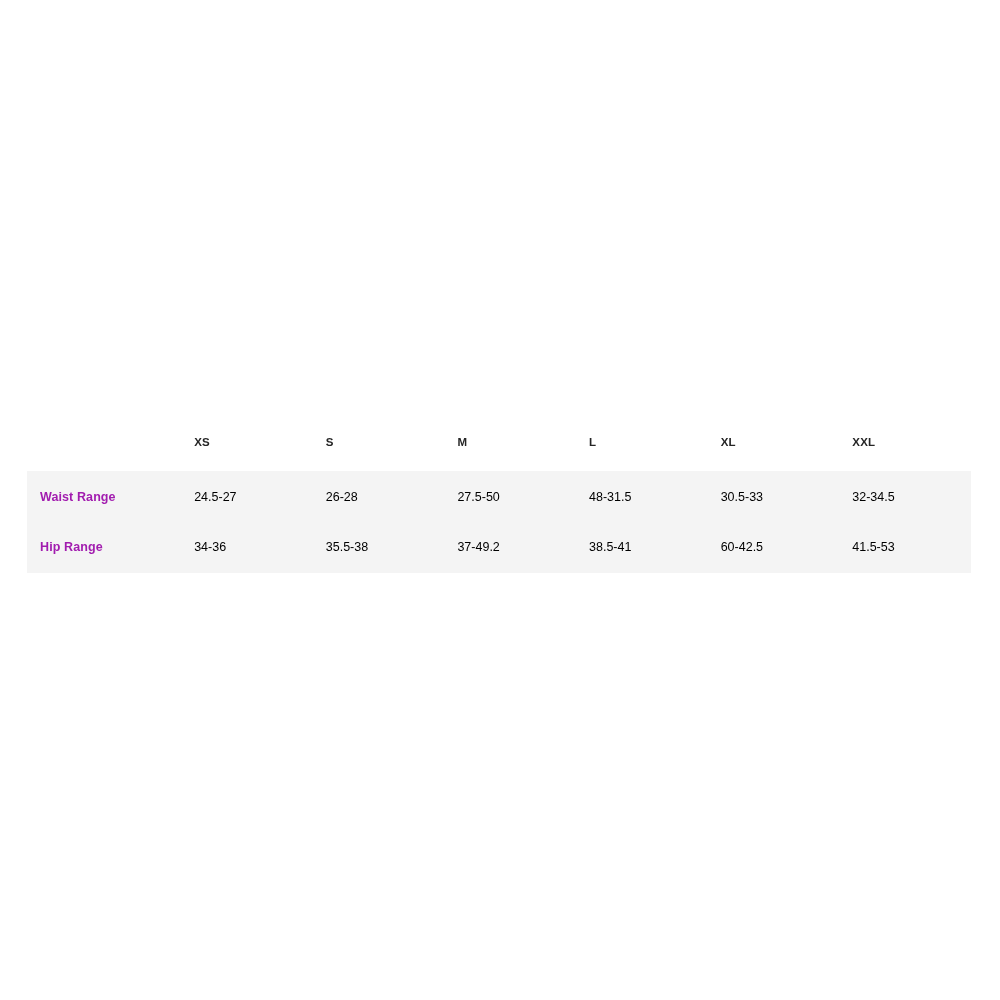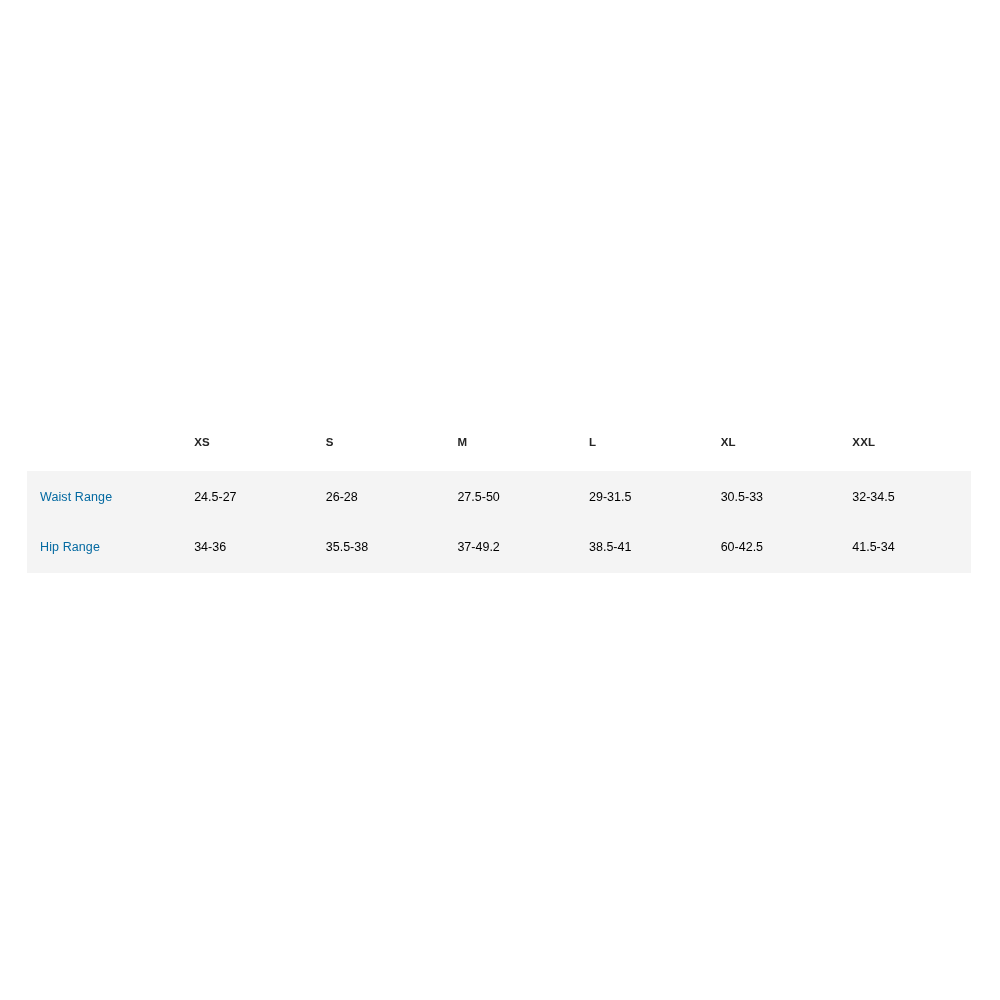--- a/index.html
+++ b/index.html
@@ -77,22 +77,22 @@
     height: 50px;
     font-size: 12.5px;
     line-height: 1;
     vertical-align: middle;
     color: #000000;
     padding: 0 0 0 13px;
     white-space: nowrap;
   }
 
   .chart-table tbody td.row-label {
-    font-weight: 400;
-    color: #0369a1;
+    font-weight: 700;
+    color: #a21caf;
     font-size: 12.5px;
     letter-spacing: 0.1px;
   }
 
   .chart-table tbody tr:first-child td {
     padding-top: 2px;
   }
 </style>
 </head>
 <body>
@@ -120,30 +120,30 @@
           <th class="size-head">XL</th>
           <th class="size-head">XXL</th>
         </tr>
       </thead>
       <tbody>
         <tr>
           <td class="row-label">Waist Range</td>
           <td>24.5-27</td>
           <td>26-28</td>
           <td>27.5-50</td>
-          <td>29-31.5</td>
+          <td>48-31.5</td>
           <td>30.5-33</td>
           <td>32-34.5</td>
         </tr>
         <tr>
           <td class="row-label">Hip Range</td>
           <td>34-36</td>
           <td>35.5-38</td>
           <td>37-49.2</td>
           <td>38.5-41</td>
           <td>60-42.5</td>
-          <td>41.5-34</td>
+          <td>41.5-53</td>
         </tr>
       </tbody>
     </table>
   </div>
 
 </div>
 
 </body></html>

